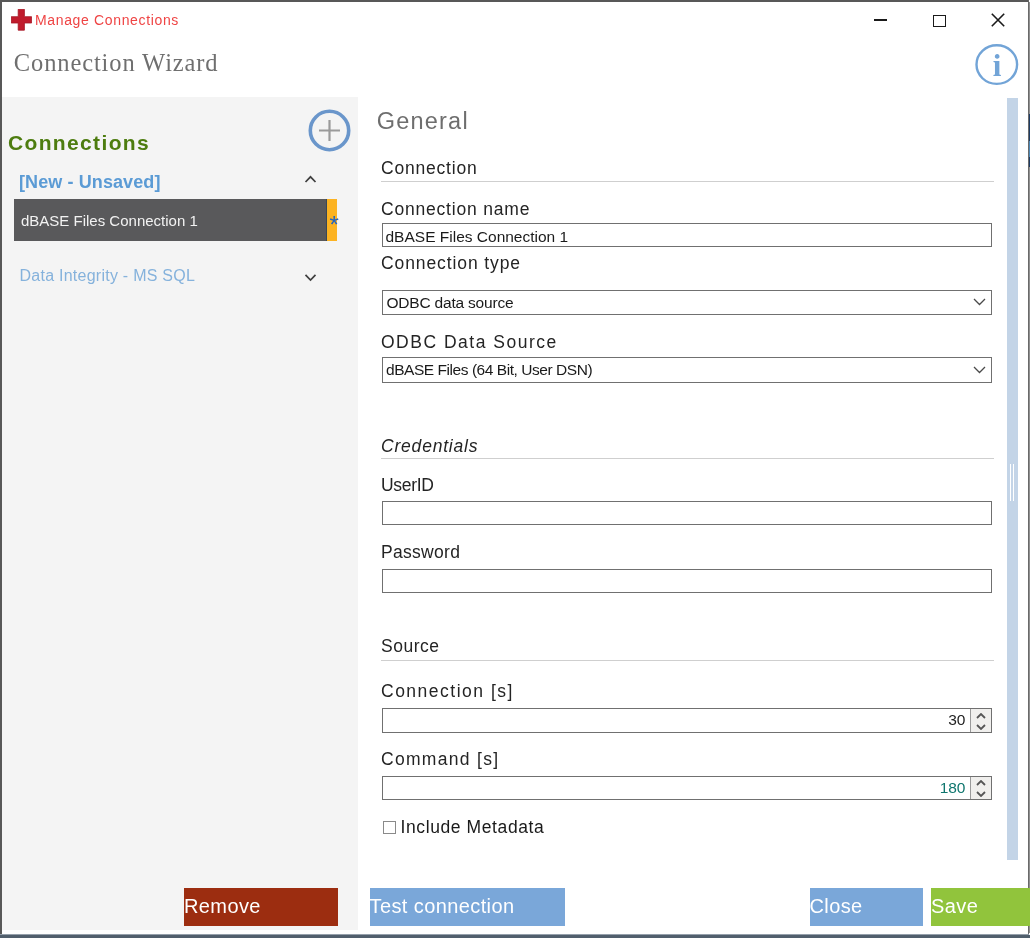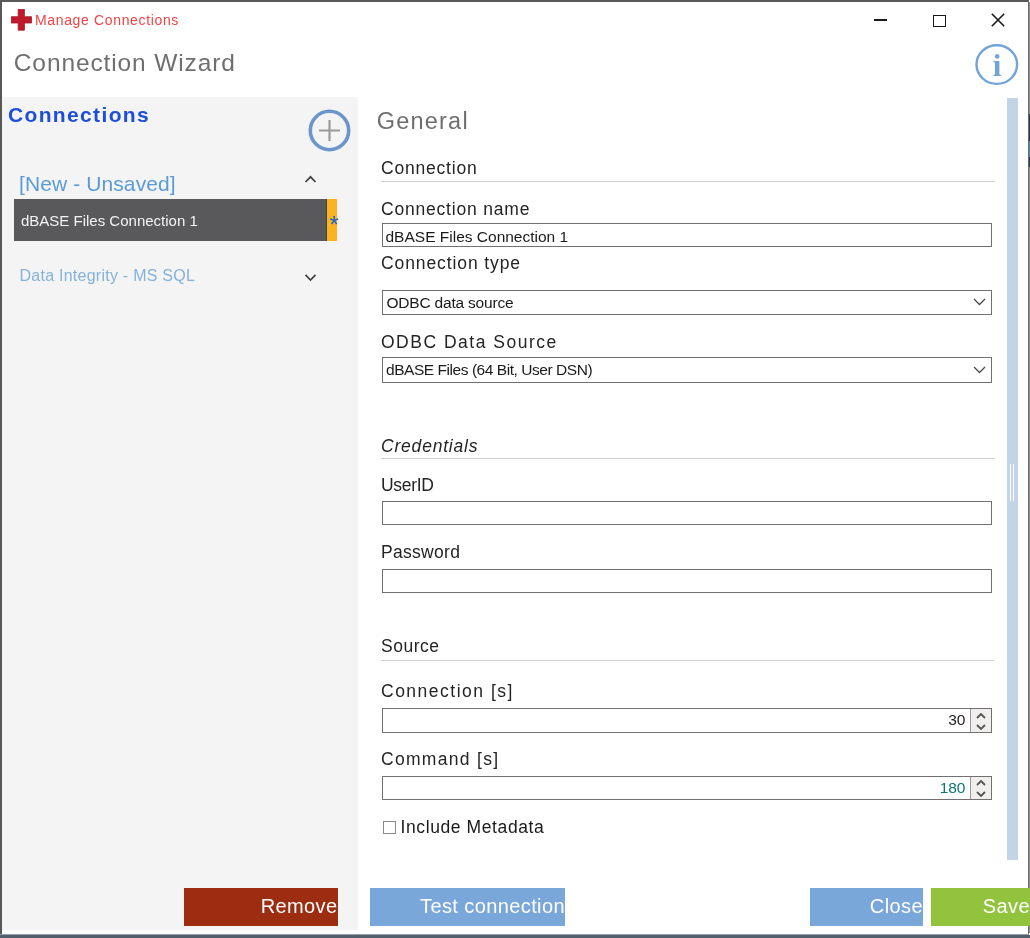--- a/index.html
+++ b/index.html
@@ -3,21 +3,21 @@
 <meta charset="utf-8">
 <style>
   * { margin:0; padding:0; box-sizing:border-box; }
   html,body { width:1030px; height:938px; }
   body { font-family:"Liberation Sans",sans-serif; background:#ffffff; position:relative; overflow:hidden; }
   .abs { position:absolute; }
   .lbl { position:absolute; left:381px; font-size:17.5px; letter-spacing:0.8px; color:#242424; }
   .sec { position:absolute; left:381px; font-size:17.5px; letter-spacing:0.8px; color:#242424; }
   .hr { position:absolute; left:381px; width:613px; height:1px; background:#cfcfcf; }
   .inp { position:absolute; left:381.5px; width:610px; border:1px solid #707070; background:#fff; font-size:15.5px; color:#1a1a1a; padding-left:2.5px; }
-  .btn { position:absolute; top:888px; height:37.5px; color:#fff; font-size:20px; letter-spacing:0.4px; text-align:right; line-height:37px; }
+  .btn { position:absolute; top:888px; height:37.5px; color:#fff; font-size:20px; letter-spacing:0.4px; text-align:left; line-height:37px; }
 </style>
 </head>
 <body>
 
 <div class="abs" style="left:0;top:0;width:1029px;height:2px;background:#585858;"></div>
 <div class="abs" style="left:0;top:0;width:1.5px;height:938px;background:#585858;"></div>
 <div class="abs" style="left:1027.5px;top:0;width:1.5px;height:938px;background:#6a6a6a;"></div>
 <div class="abs" style="left:0;top:933.5px;width:1029px;height:1.5px;background:#95a0ab;"></div>
 <div class="abs" style="left:0;top:935px;width:1030px;height:3px;background:#515f6d;"></div>
 
@@ -30,36 +30,36 @@
   <path d="M7.2 0.3 L13.4 0.3 L13.4 7.7 L20.6 7.7 L20.6 14 L13.4 14 L13.4 21.2 L7.2 21.2 L7.2 14 L0.2 14 L0.2 7.7 L7.2 7.7 Z" fill="#c01b2c" stroke="#a41523" stroke-width="0.8"></path>
 </svg>
 <div class="abs" style="left:35px;top:11.5px;font-size:14px;letter-spacing:0.65px;color:#ef4444;">Manage Connections</div>
 
 <div class="abs" style="left:874px;top:19px;width:13px;height:1.6px;background:#1a1a1a;"></div>
 <div class="abs" style="left:933px;top:15px;width:12.5px;height:11.5px;border:1.6px solid #1a1a1a;"></div>
 <svg class="abs" style="left:991px;top:13px;" width="14" height="14" viewBox="0 0 14 14">
   <path d="M0.8 0.8 L13.2 13.2 M13.2 0.8 L0.8 13.2" stroke="#1a1a1a" stroke-width="1.6"></path>
 </svg>
 
-<div class="abs" style="left:13.8px;top:48.5px;font-size:24.5px;letter-spacing:0.88px;color:#6f6f6f;">Connection Wizard</div>
+<div class="abs" style="left:13.8px;top:48.5px;font-size:24.5px;letter-spacing:0.88px;color:#6f6f6f;font-family:Liberation Serif, serif;">Connection Wizard</div>
 
 <svg class="abs" style="left:975px;top:43.5px;" width="44" height="42" viewBox="0 0 44 42">
   <ellipse cx="21.8" cy="20.6" rx="20.3" ry="19.3" fill="none" stroke="#72a4d7" stroke-width="2.4"></ellipse>
   <text x="22" y="31.5" text-anchor="middle" font-family="Liberation Serif, serif" font-weight="bold" font-size="31" fill="#72a4d7">i</text>
 </svg>
 
 <div class="abs" style="left:1.5px;top:97px;width:356.5px;height:833px;background:#f4f4f4;"></div>
 
-<div class="abs" style="left:8px;top:103px;font-size:21px;font-weight:bold;letter-spacing:1.35px;color:#1d4ed8;">Connections</div>
+<div class="abs" style="left:8px;top:131px;font-size:21px;font-weight:bold;letter-spacing:1.35px;color:#4d7c0f;">Connections</div>
 <svg class="abs" style="left:306.5px;top:108px;" width="45" height="45" viewBox="0 0 45 45">
   <circle cx="22.5" cy="22.5" r="19.2" fill="none" stroke="#6a96cb" stroke-width="3.6"></circle>
   <path d="M22.5 12 L22.5 33 M12 22.5 L33 22.5" stroke="#9a9a9a" stroke-width="2.2"></path>
 </svg>
 
-<div class="abs" style="left:19px;top:172px;font-size:21px;font-weight:normal;letter-spacing:0.1px;color:#5b9bd5;">[New - Unsaved]</div>
+<div class="abs" style="left:19px;top:172px;font-size:18px;font-weight:bold;letter-spacing:0.1px;color:#5b9bd5;">[New - Unsaved]</div>
 <svg class="abs" style="left:304px;top:175px;" width="13" height="9" viewBox="0 0 13 9">
   <path d="M1.5 7 L6.5 1.8 L11.5 7" fill="none" stroke="#3f3f3f" stroke-width="1.7"></path>
 </svg>
 
 <div class="abs" style="left:13.5px;top:198.5px;width:312.3px;height:42.5px;background:#59595b;"></div>
 <div class="abs" style="left:325.8px;top:198.5px;width:0.8px;height:42.5px;background:#3a4856;"></div>
 <div class="abs" style="left:326.6px;top:198.5px;width:10.3px;height:42.5px;background:#fcb322;"></div>
 <div class="abs" style="left:21px;top:212px;font-size:15px;letter-spacing:0;color:#f2f2f2;">dBASE Files Connection 1</div>
 <div class="abs" style="left:329.5px;top:210.5px;font-size:24px;color:#2062c4;">*</div>
 

